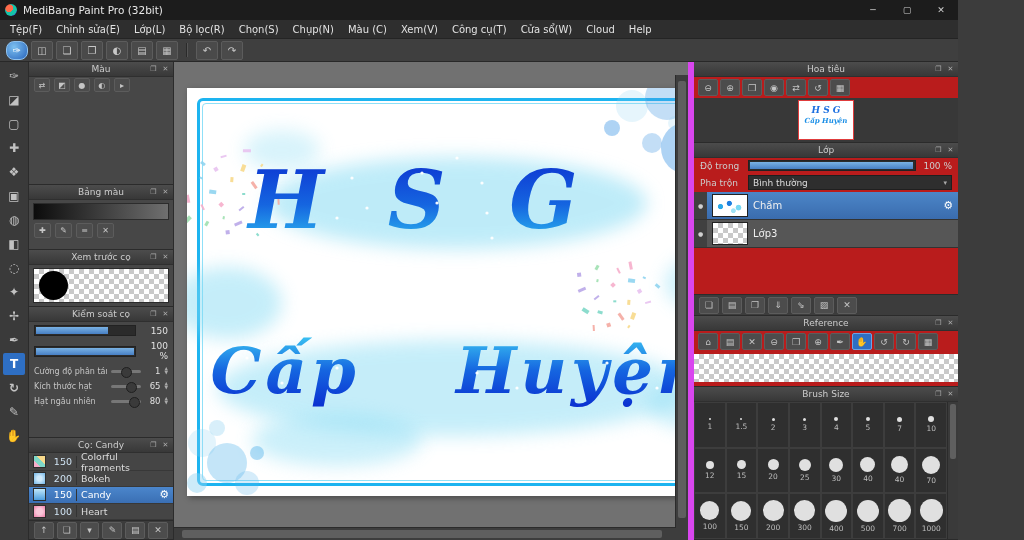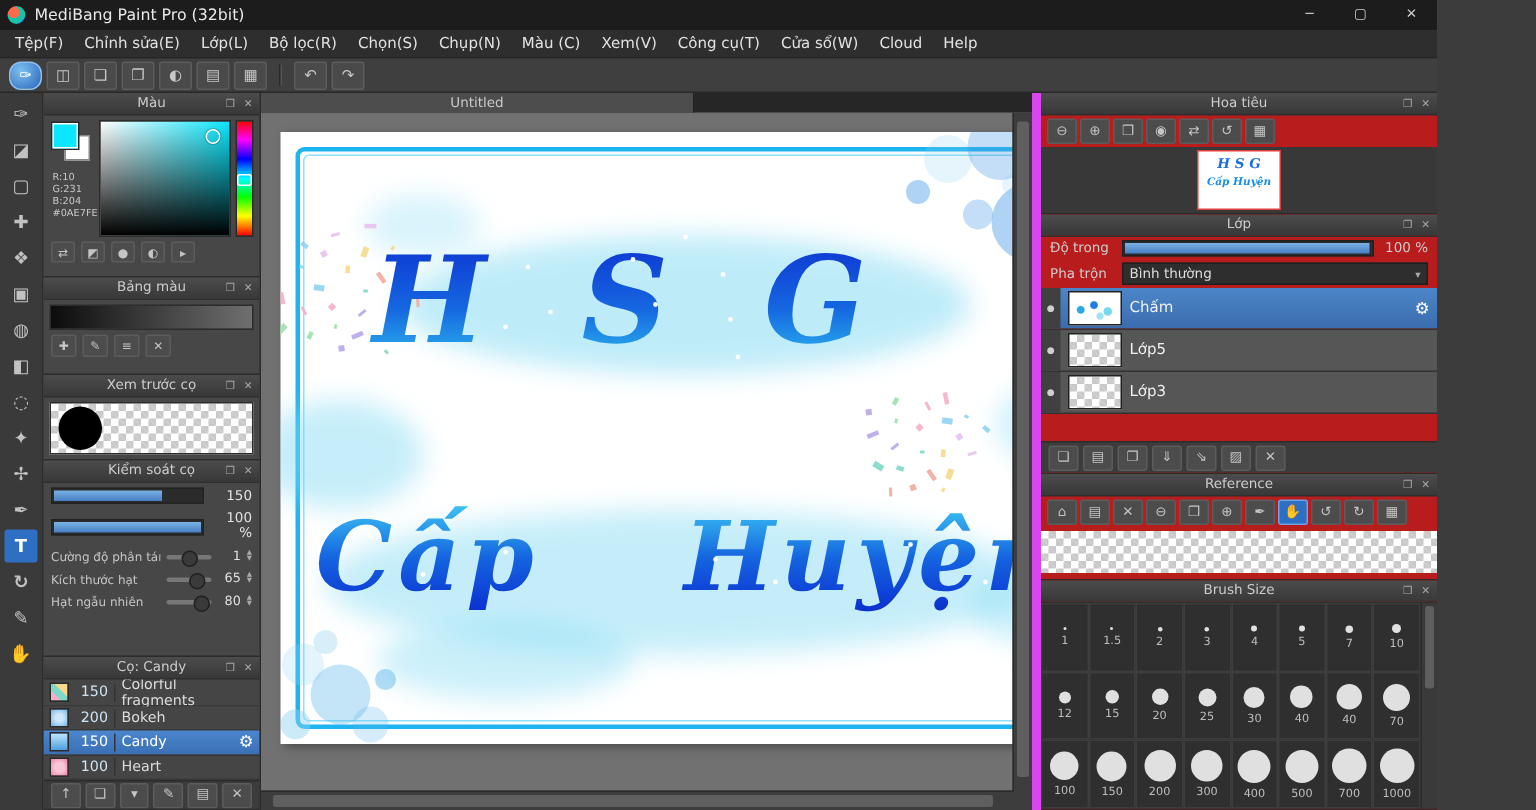--- a/index.html
+++ b/index.html
@@ -245,38 +245,20 @@
     <div class="left-col">
 
       <div class="panel" style="height:122px">
         <div class="phead">
             <span>Màu</span>
           <span class="picons">
               <span class="hic">❐</span>
               <span class="hic">✕</span>
             </span>
           </div>
-        <div class="color-body">
-          <div class="swatch-col">
-            <div class="sw-bg"></div>
-            <div class="sw-fg"></div>
-            <div class="rgb">
-              <div>R:10</div>
-              <div>G:231</div>
-              <div>B:204</div>
-              <div>#0AE7FE</div>
-            </div>
-          </div>
-          <div class="sv-box">
-            <div class="sv-cursor"></div>
-          </div>
-          <div class="hue-strip">
-            <div class="hue-cursor"></div>
-          </div>
-        </div>
         <div class="pfoot">
             <span class="sbtn">⇄</span>
             <span class="sbtn">◩</span>
             <span class="sbtn">●</span>
             <span class="sbtn">◐</span>
             <span class="sbtn">▸</span>
           </div>
       </div>
 
       <div class="panel" style="height:64px">
@@ -402,25 +384,20 @@
             <span class="sbtn">❏</span>
             <span class="sbtn">▾</span>
             <span class="sbtn">✎</span>
             <span class="sbtn">▤</span>
             <span class="sbtn">✕</span>
           </div>
       </div>
     </div>
 
     <div class="canvas-area">
-      <div class="tabbar">
-        <div class="tab">
-            <span>Untitled</span>
-          </div>
-      </div>
       <div class="work">
         <div class="page">
           <div class="frame">
               <div class="frame-inner"></div>
             </div>
           <svg id="deco" viewBox="0 0 560 408">
             <defs>
               <linearGradient id="tg1" x1="0" y1="0" x2="0" y2="1">
                 <stop offset="0" stop-color="#0c2ecf"></stop>
                   <stop offset="0.55" stop-color="#1565e0"></stop>
@@ -592,25 +569,20 @@
         </div>
         <div class="layer-row selected">
           <span class="eye">●</span>
           <span class="layer-thumb thumb-dots"></span>
           <span class="layer-name">Chấm</span>
           <span class="gear">⚙</span>
         </div>
         <div class="layer-row">
           <span class="eye">●</span>
           <span class="layer-thumb checker"></span>
-          <span class="layer-name">Lớp5</span>
-        </div>
-        <div class="layer-row">
-          <span class="eye">●</span>
-          <span class="layer-thumb checker"></span>
           <span class="layer-name">Lớp3</span>
         </div>
         <div class="layer-foot">
             <span class="sbtn">❏</span>
             <span class="sbtn">▤</span>
             <span class="sbtn">❐</span>
             <span class="sbtn">⇓</span>
             <span class="sbtn">⇘</span>
             <span class="sbtn">▨</span>
             <span class="sbtn">✕</span>

